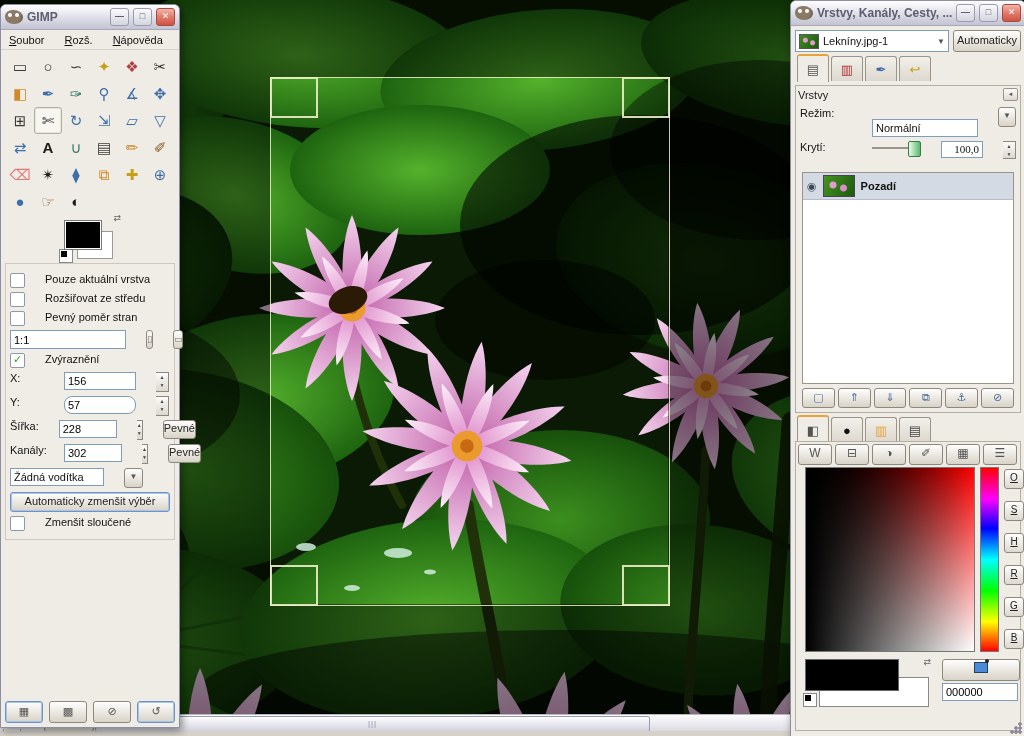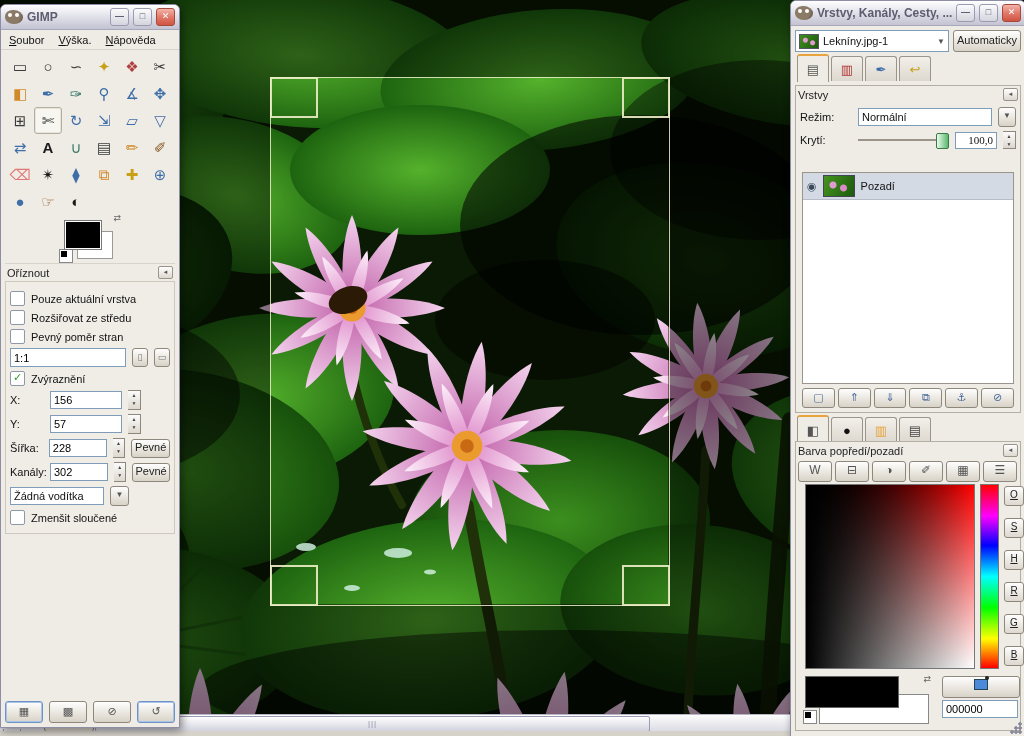--- a/index.html
+++ b/index.html
@@ -23,27 +23,27 @@
   
   .gbtn{background:linear-gradient(#fefefe,#e8e4dc 60%,#d8d3c8);border:1px solid #8e887c;border-radius:3px;
         text-align:center;color:#222;}
   .gbtn.hl{border:1px solid #6f93c8;box-shadow:0 0 0 1px #aac4e8 inset;}
   .ginput{background:#fff;border:1px solid #7f9db9;font-size:11px;padding:1px 3px;
           font-family:"Liberation Sans",sans-serif;}
   .checkbox{width:13px;height:13px;background:#fff;border:1px solid #8e98a8;border-radius:2px;
             display:inline-block;text-align:center;line-height:11px;font-size:11px;color:#2f9e2f;font-weight:bold;}
   .spin{display:inline-flex;flex-direction:column;width:12px;height:18px;border:1px solid #8e887c;border-left:none;
         background:linear-gradient(#fbfbfb,#ddd8cf);font-size:5px;line-height:8px;color:#444;text-align:center;}
-  .row{display:flex;align-items:center;gap:6px;margin:4px 0;}
+  .row{display:flex;gap:20px;margin:4px 0;}
   .secthead{display:flex;align-items:flex-end;justify-content:space-between;color:#222;padding:2px 2px;}
   .collapse-btn{width:13px;height:11px;border:1px solid #9a948a;border-radius:2px;background:linear-gradient(#fff,#ddd8cf);
                 font-size:7px;line-height:9px;text-align:center;color:#555;}
   
   #toolbox{left:0;top:4px;width:178px;height:722px;}
-  .menubar{display:flex;gap:14px;padding:4px 8px 3px 8px;border-bottom:1px solid #d8d4cc;}
+  .menubar{display:flex;gap:20px;padding:4px 8px 3px 8px;border-bottom:1px solid #d8d4cc;}
   .menu-item{display:inline-block;color:#111;}
   .menu-item::first-letter{text-decoration:underline;}
   .toolgrid{display:grid;grid-template-columns:repeat(6,28px);grid-auto-rows:27px;padding:3px 0 0 5px;}
   .tool{display:flex;align-items:center;justify-content:center;font-size:15px;color:#3b3b3b;border:1px solid transparent;}
   .tool.sel{background:#f7f6f1;border:1px solid #b4afa3;border-radius:3px;box-shadow:0 0 0 1px #e8e4da inset;}
   .c-blue{color:#3f6fa8;} .c-gold{color:#c8a018;} .c-pink{color:#e07878;} .c-orn{color:#cf8a2a;}
   .c-brown{color:#8a5a28;} .c-dark{color:#1a1a1a;} .c-teal{color:#3a7a6a;} .c-red{color:#b04040;}
   .fgbg{position:absolute;left:62px;top:212px;width:56px;height:42px;}
   .fg-swatch{position:absolute;left:2px;top:4px;width:34px;height:26px;background:#000;border:1px solid #fff;box-shadow:0 0 0 1px #777;z-index:2;}
   .bg-swatch{position:absolute;left:14px;top:14px;width:34px;height:26px;background:#fff;border:1px solid #999;}
@@ -267,21 +267,21 @@
 <div class="window" id="toolbox">
   <div class="titlebar">
     <span class="wilber"></span>
     <span class="titletext">GIMP</span>
     <span class="tb-btn">—</span>
     <span class="tb-btn">□</span>
     <span class="tb-btn tb-close">✕</span>
   </div>
   <div class="menubar">
     <span class="menu-item">Soubor</span>
-    <span class="menu-item">Výška.</span>
+    <span class="menu-item">Rozš.</span>
     <span class="menu-item">Nápověda</span>
   </div>
 
   <div class="toolgrid">
     <div class="tool">
         <span>▭</span>
       </div>
     <div class="tool">
         <span>○</span>
       </div>
@@ -386,24 +386,20 @@
   </div>
 
   <div class="fgbg">
     <span class="swap-ic">⇄</span>
     <div class="fg-swatch"></div>
     <div class="bg-swatch"></div>
     <div class="mini-bw"></div>
   </div>
 
   <div id="tool-options">
-    <div class="secthead" style="border-top:1px solid #d8d4cc;">
-      <span>Oříznout</span>
-      <span class="collapse-btn">◂</span>
-    </div>
     <div style="border:1px solid #cfc9bd;padding:5px 4px 4px 4px;background:#f0ede7;">
       <div class="row">
           <span class="checkbox"></span>
         <span class="optlabel">Pouze aktuální vrstva</span>
         </div>
       <div class="row">
           <span class="checkbox"></span>
         <span class="optlabel">Rozšiřovat ze středu</span>
         </div>
       <div class="row">
@@ -423,21 +419,21 @@
       <div class="row">
           <span class="field-label">X:</span>
         <input class="ginput" style="width: 64px; height: 14px;" value="156">
         <span class="spin">
             <span>▲</span>
             <span>▼</span>
           </span>
         </div>
       <div class="row">
           <span class="field-label">Y:</span>
-        <input class="ginput" style="width: 64px; height: 14px;" value="57">
+        <input class="ginput" style="width: 64px; height: 14px; border-radius: 8px;" value="57">
         <span class="spin">
             <span>▲</span>
             <span>▼</span>
           </span>
         </div>
       <div class="row">
           <span class="field-label">Šířka:</span>
         <input class="ginput" style="width: 50px; height: 14px;" value="228">
         <span class="spin">
             <span>▲</span>
@@ -452,20 +448,23 @@
             <span>▲</span>
             <span>▼</span>
           </span>
         <span class="gbtn" style="width:38px;height:17px;line-height:15px;">Pevné</span>
         </div>
       <div class="row">
         <span class="ginput" style="width:86px;height:14px;line-height:14px;">Žádná vodítka</span>
         <span class="gbtn" style="width:17px;height:18px;line-height:16px;font-size:8px;color:#555;">▼</span>
         </div>
       <div class="row">
+        <span class="gbtn hl" style="width:100%;height:18px;line-height:16px;">Automaticky zmenšit výběr</span>
+        </div>
+      <div class="row">
           <span class="checkbox"></span>
         <span class="optlabel">Zmenšit sloučené</span>
         </div>
     </div>
   </div>
 
   <div id="tb-bottom">
     <span class="gbtn hl">▦</span>
     <span class="gbtn">▩</span>
     <span class="gbtn">⊘</span>
@@ -506,40 +505,40 @@
       </span>
   </div>
 
   <div class="inner-panel" style="top:84px;height:326px;">
     <div class="secthead">
       <span>Vrstvy</span>
       <span class="collapse-btn">◂</span>
     </div>
     <div class="row" style="padding:0 4px;">
       <span style="width:52px;">Režim:</span>
-      <span class="ginput" style="flex:1;height:14px;line-height:14px;">Normální</span>
+      <span class="ginput" style="flex:1;height:14px;line-height:14px;margin-top:12px;">Normální</span>
       <span class="gbtn" style="width:16px;height:18px;line-height:16px;font-size:8px;color:#555;">▼</span>
     </div>
     <div class="row" style="padding:0 4px;">
       <span style="width:52px;">Krytí:</span>
       <span class="slider">
           <span class="track"></span>
           <span class="shandle"></span>
         </span>
       <span class="ginput" style="width:34px;height:13px;line-height:13px;text-align:right;font-family:Liberation Serif, serif;">100,0</span>
       <span class="spin" style="height:16px;">
           <span>▲</span>
           <span>▼</span>
         </span>
     </div>
     <div class="layerlist" style="top:86px;bottom:28px;">
       <div class="layerrow">
         <span class="eye">◉</span>
         <span class="thumb-layer"></span>
-        <span style="font-weight:normal;">Pozadí</span>
+        <span style="font-weight:bold;">Pozadí</span>
       </div>
     </div>
     <div class="lbtns" style="position:absolute;left:6px;bottom:4px;right:6px;">
       <span class="gbtn">▢</span>
       <span class="gbtn">⇑</span>
       <span class="gbtn">⇓</span>
       <span class="gbtn">⧉</span>
       <span class="gbtn">⚓</span>
       <span class="gbtn">⊘</span>
     </div>
@@ -554,24 +553,20 @@
       </span>
     <span class="dtab" style="color:#e8a33c;">
         <span>▥</span>
       </span>
     <span class="dtab" style="color:#444;">
         <span>▤</span>
       </span>
   </div>
 
   <div class="inner-panel" style="top:440px;height:288px;">
-    <div class="secthead">
-      <span>Barva popředí/pozadí</span>
-      <span class="collapse-btn">◂</span>
-    </div>
     <div class="ctype-btns">
       <span class="gbtn">W</span>
       <span class="gbtn">⊟</span>
       <span class="gbtn">◑</span>
       <span class="gbtn">✐</span>
       <span class="gbtn">▦</span>
       <span class="gbtn">☰</span>
     </div>
     <div style="position:relative;height:246px;">
       <div id="svsquare"></div>

